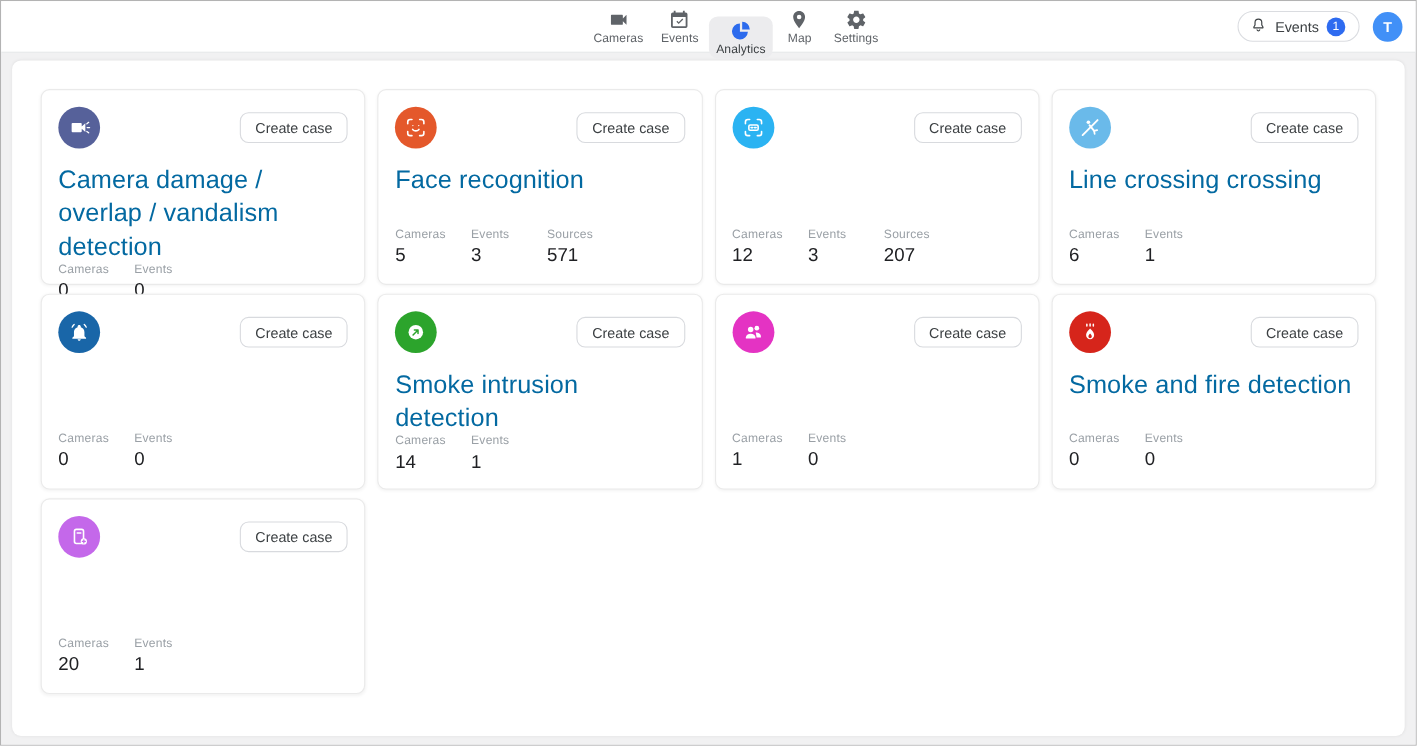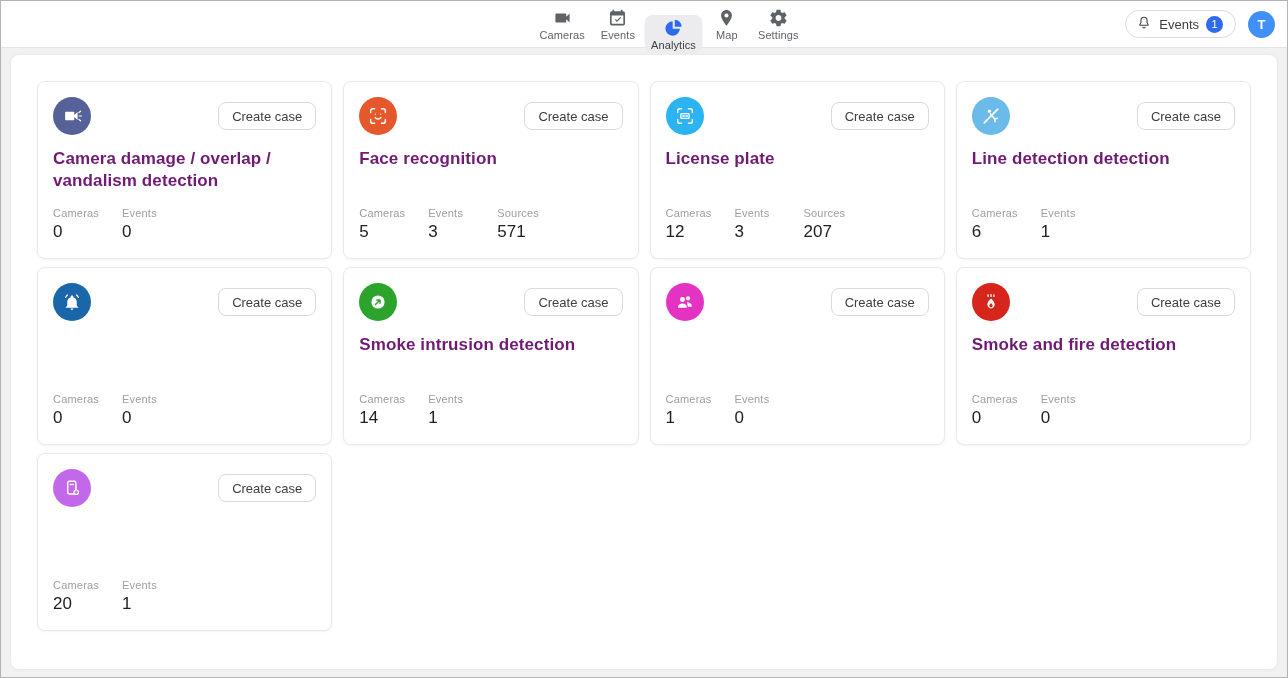--- a/index.html
+++ b/index.html
@@ -26,21 +26,21 @@
   
   .content { flex:1 1 auto; padding:7px 10px 8px; background:#f1f1f2; }
   .panel { height:100%; background:#fff; border-radius:8px; padding:26px; box-shadow:0 0 3px rgba(0,0,0,.07); }
   .cards-grid { display:grid; grid-template-columns:repeat(4, 1fr); grid-auto-rows:178px; gap:8px 11px; }
 
   .card { background:#fff; border:1px solid #eaeaea; border-radius:8px; padding:15px 15px 16px; display:flex; flex-direction:column; box-shadow:0 1px 3px rgba(0,0,0,.05); cursor:pointer; }
   .card-top { display:flex; justify-content:space-between; align-items:flex-start; }
   .icon-circle { width:38px; height:38px; border-radius:50%; display:flex; align-items:center; justify-content:center; flex:0 0 auto; }
   .icon-circle svg { width:22px; height:22px; }
   .create-btn { margin-top:5px; height:28px; padding:0 13px; background:#fff; border:1px solid #d8dade; border-radius:8px; font-size:13px; color:#3c4043; font-family:inherit; cursor:pointer; }
-  .card-title { margin-top:13px; font-size:17px; font-weight:bold; color:#701a75; line-height:1.32; letter-spacing:.1px; max-width:370px; }
+  .card-title { margin-top:13px; font-size:23px; font-weight:normal; color:#0369a1; line-height:1.32; letter-spacing:.1px; max-width:370px; }
   .card-stats { margin-top:auto; display:flex; }
   .stat { min-width:69px; padding-right:8px; }
   .stat-label { font-size:11px; color:#9aa0a6; letter-spacing:.2px; }
   .stat-value { margin-top:3px; font-size:17px; color:#202124; }
 </style>
 </head>
 <body>
 
 <div class="window">
 
@@ -165,21 +165,20 @@
                   <path d="M4 8.2V6.4c0-1.3 1-2.4 2.4-2.4h1.8"></path>
                   <path d="M15.8 4h1.8C19 4 20 5 20 6.4v1.8"></path>
                   <path d="M20 15.8v1.8c0 1.3-1 2.4-2.4 2.4h-1.8"></path>
                   <path d="M8.2 20H6.4C5 20 4 19 4 17.6v-1.8"></path>
                   <rect x="7.4" y="9.4" width="9.2" height="5.2" rx="1.3"></rect>
                   <path d="M9.6 12h1.6M13 12h1.6"></path>
                 </svg>
               </div>
               <button class="create-btn">Create case</button>
             </div>
-            <div class="card-title">License plate</div>
             <div class="card-stats">
               <div class="stat">
                 <div class="stat-label">Cameras</div>
                 <div class="stat-value">12</div>
               </div>
               <div class="stat">
                 <div class="stat-label">Events</div>
                 <div class="stat-value">3</div>
               </div>
               <div class="stat">
@@ -193,21 +192,21 @@
               <div class="icon-circle" style="background: rgb(106, 186, 234); color: rgb(106, 186, 234);">
                 <svg viewBox="0 0 24 24" fill="none" stroke="#fff" stroke-width="1.9" stroke-linecap="round">
                   <path d="M4.6 19.4L19.4 4.6"></path>
                   <circle cx="10.3" cy="6.7" r="1.8" fill="#fff" stroke="none"></circle>
                   <path d="M11.4 9.6l4.6 5.6"></path>
                   <path stroke-width="1.7" d="M16 15.2l.5 3.1M16 15.2l3-.7"></path>
                 </svg>
               </div>
               <button class="create-btn">Create case</button>
             </div>
-            <div class="card-title">Line detection detection</div>
+            <div class="card-title">Line crossing crossing</div>
             <div class="card-stats">
               <div class="stat">
                 <div class="stat-label">Cameras</div>
                 <div class="stat-value">6</div>
               </div>
               <div class="stat">
                 <div class="stat-label">Events</div>
                 <div class="stat-value">1</div>
               </div>
             </div>

